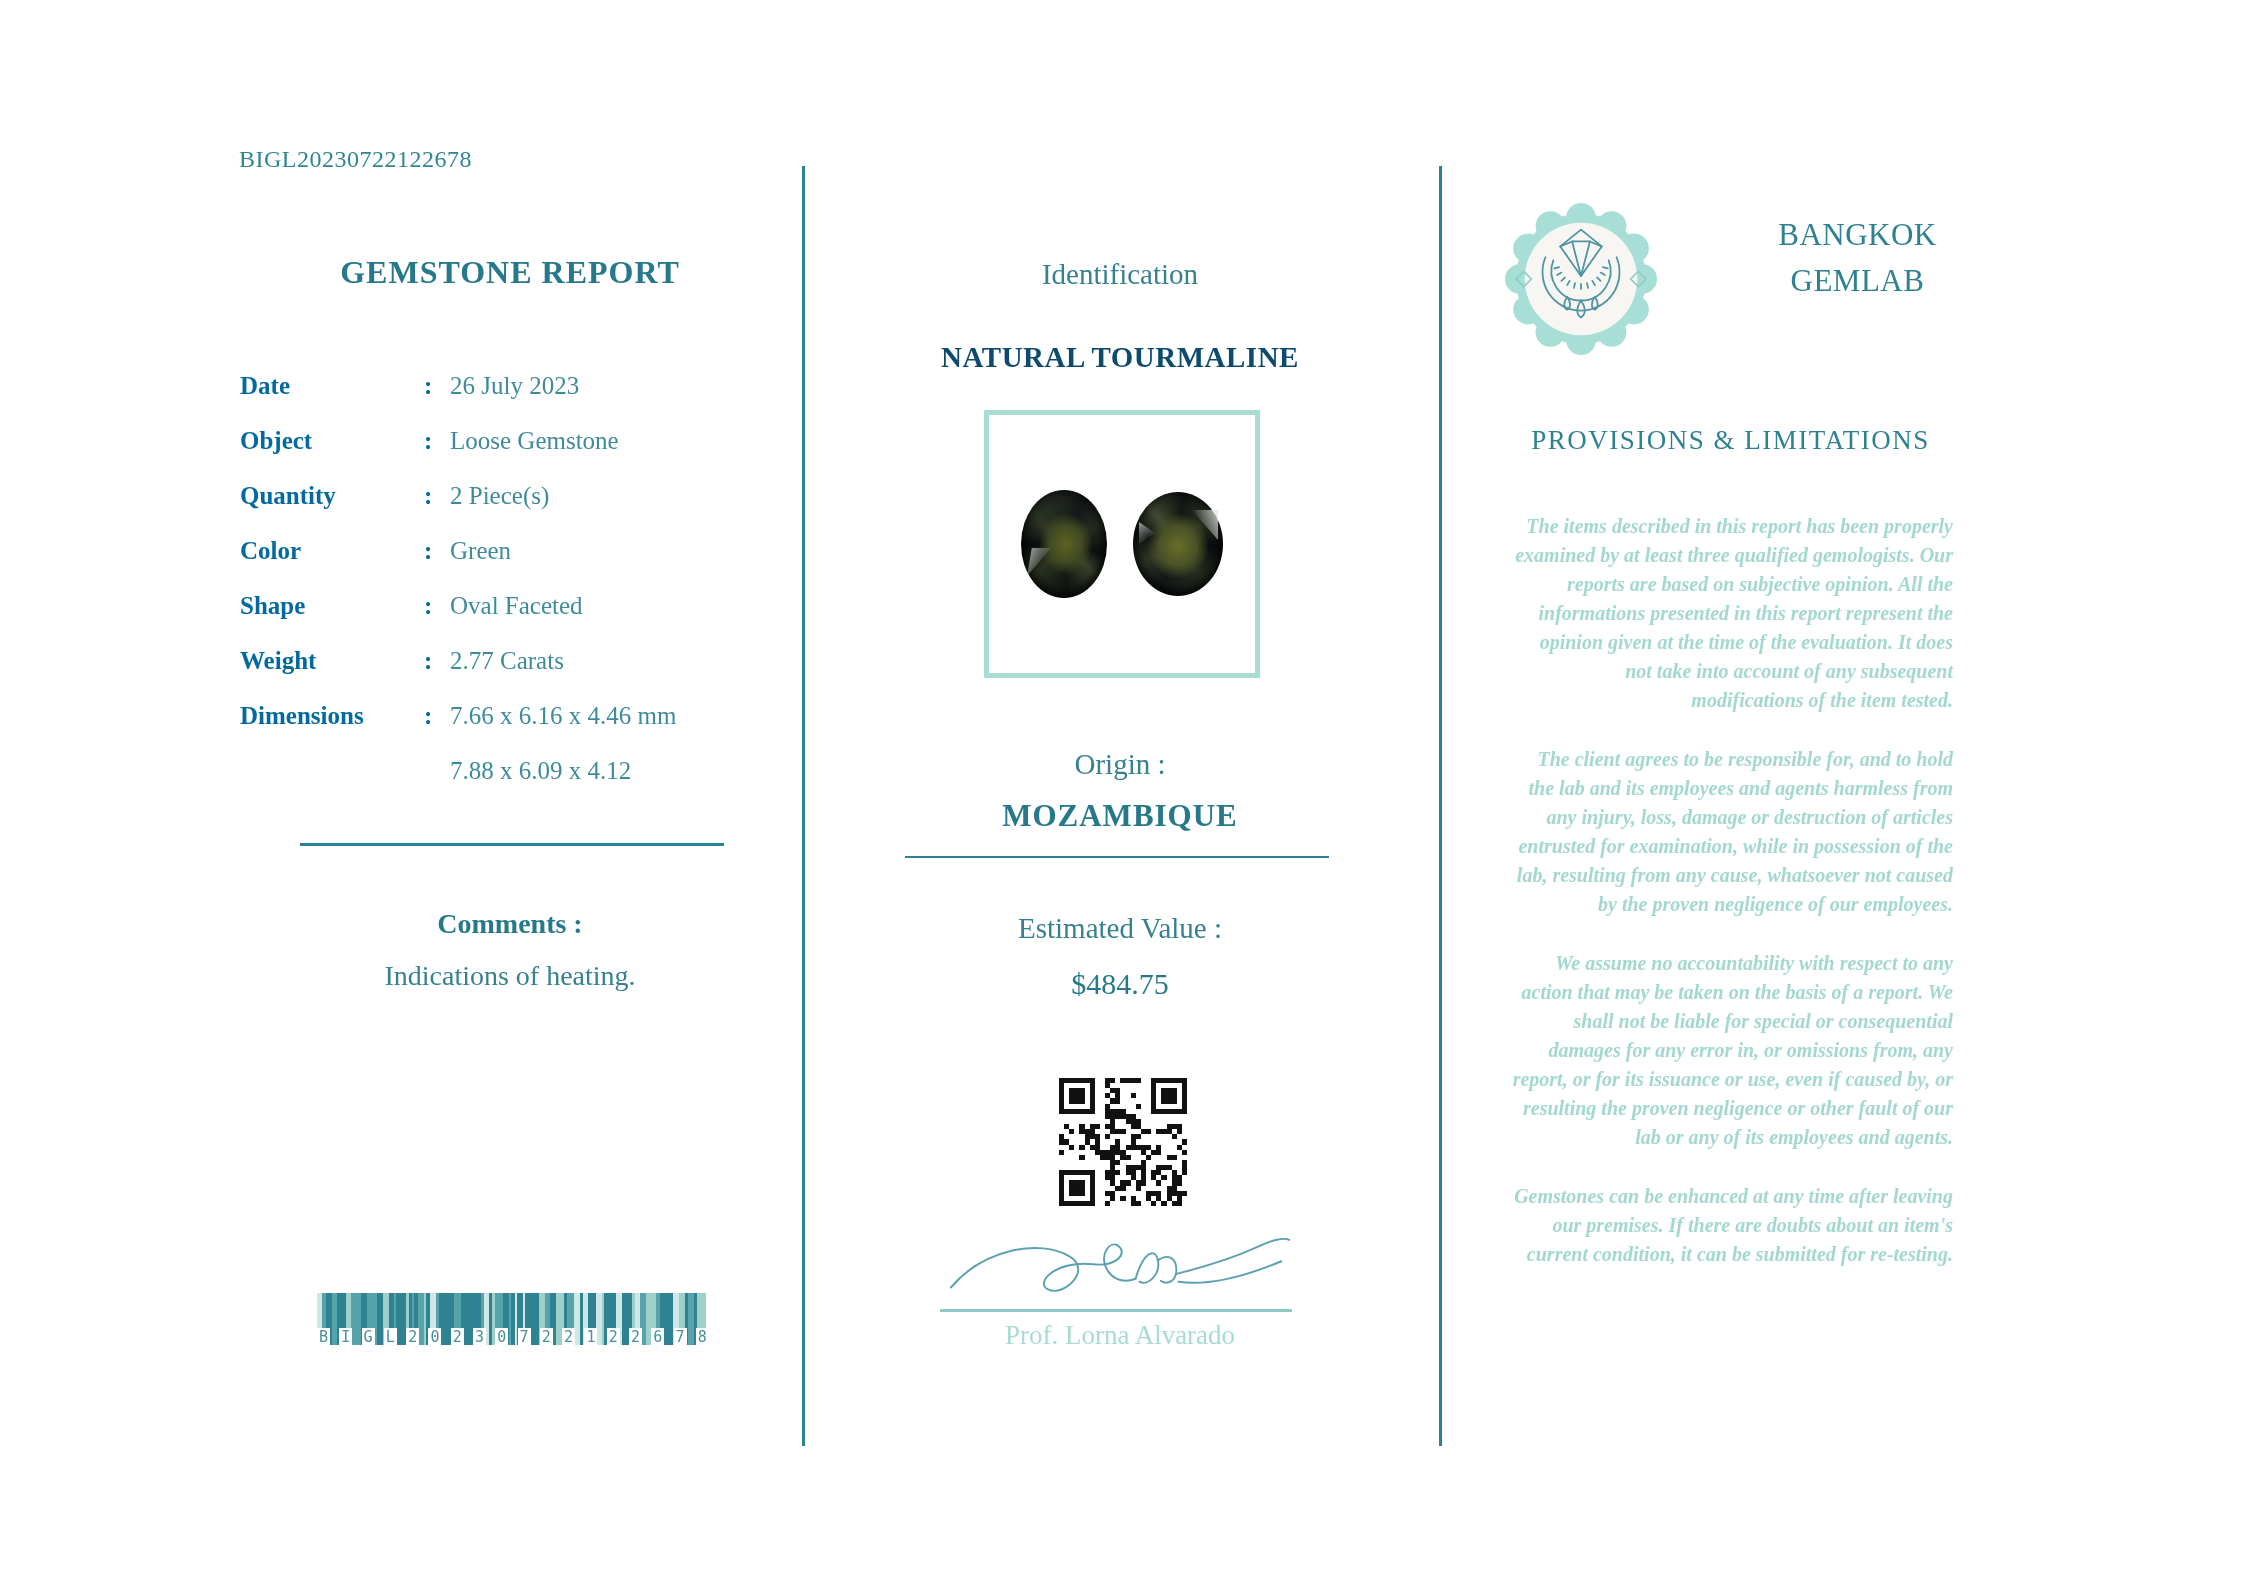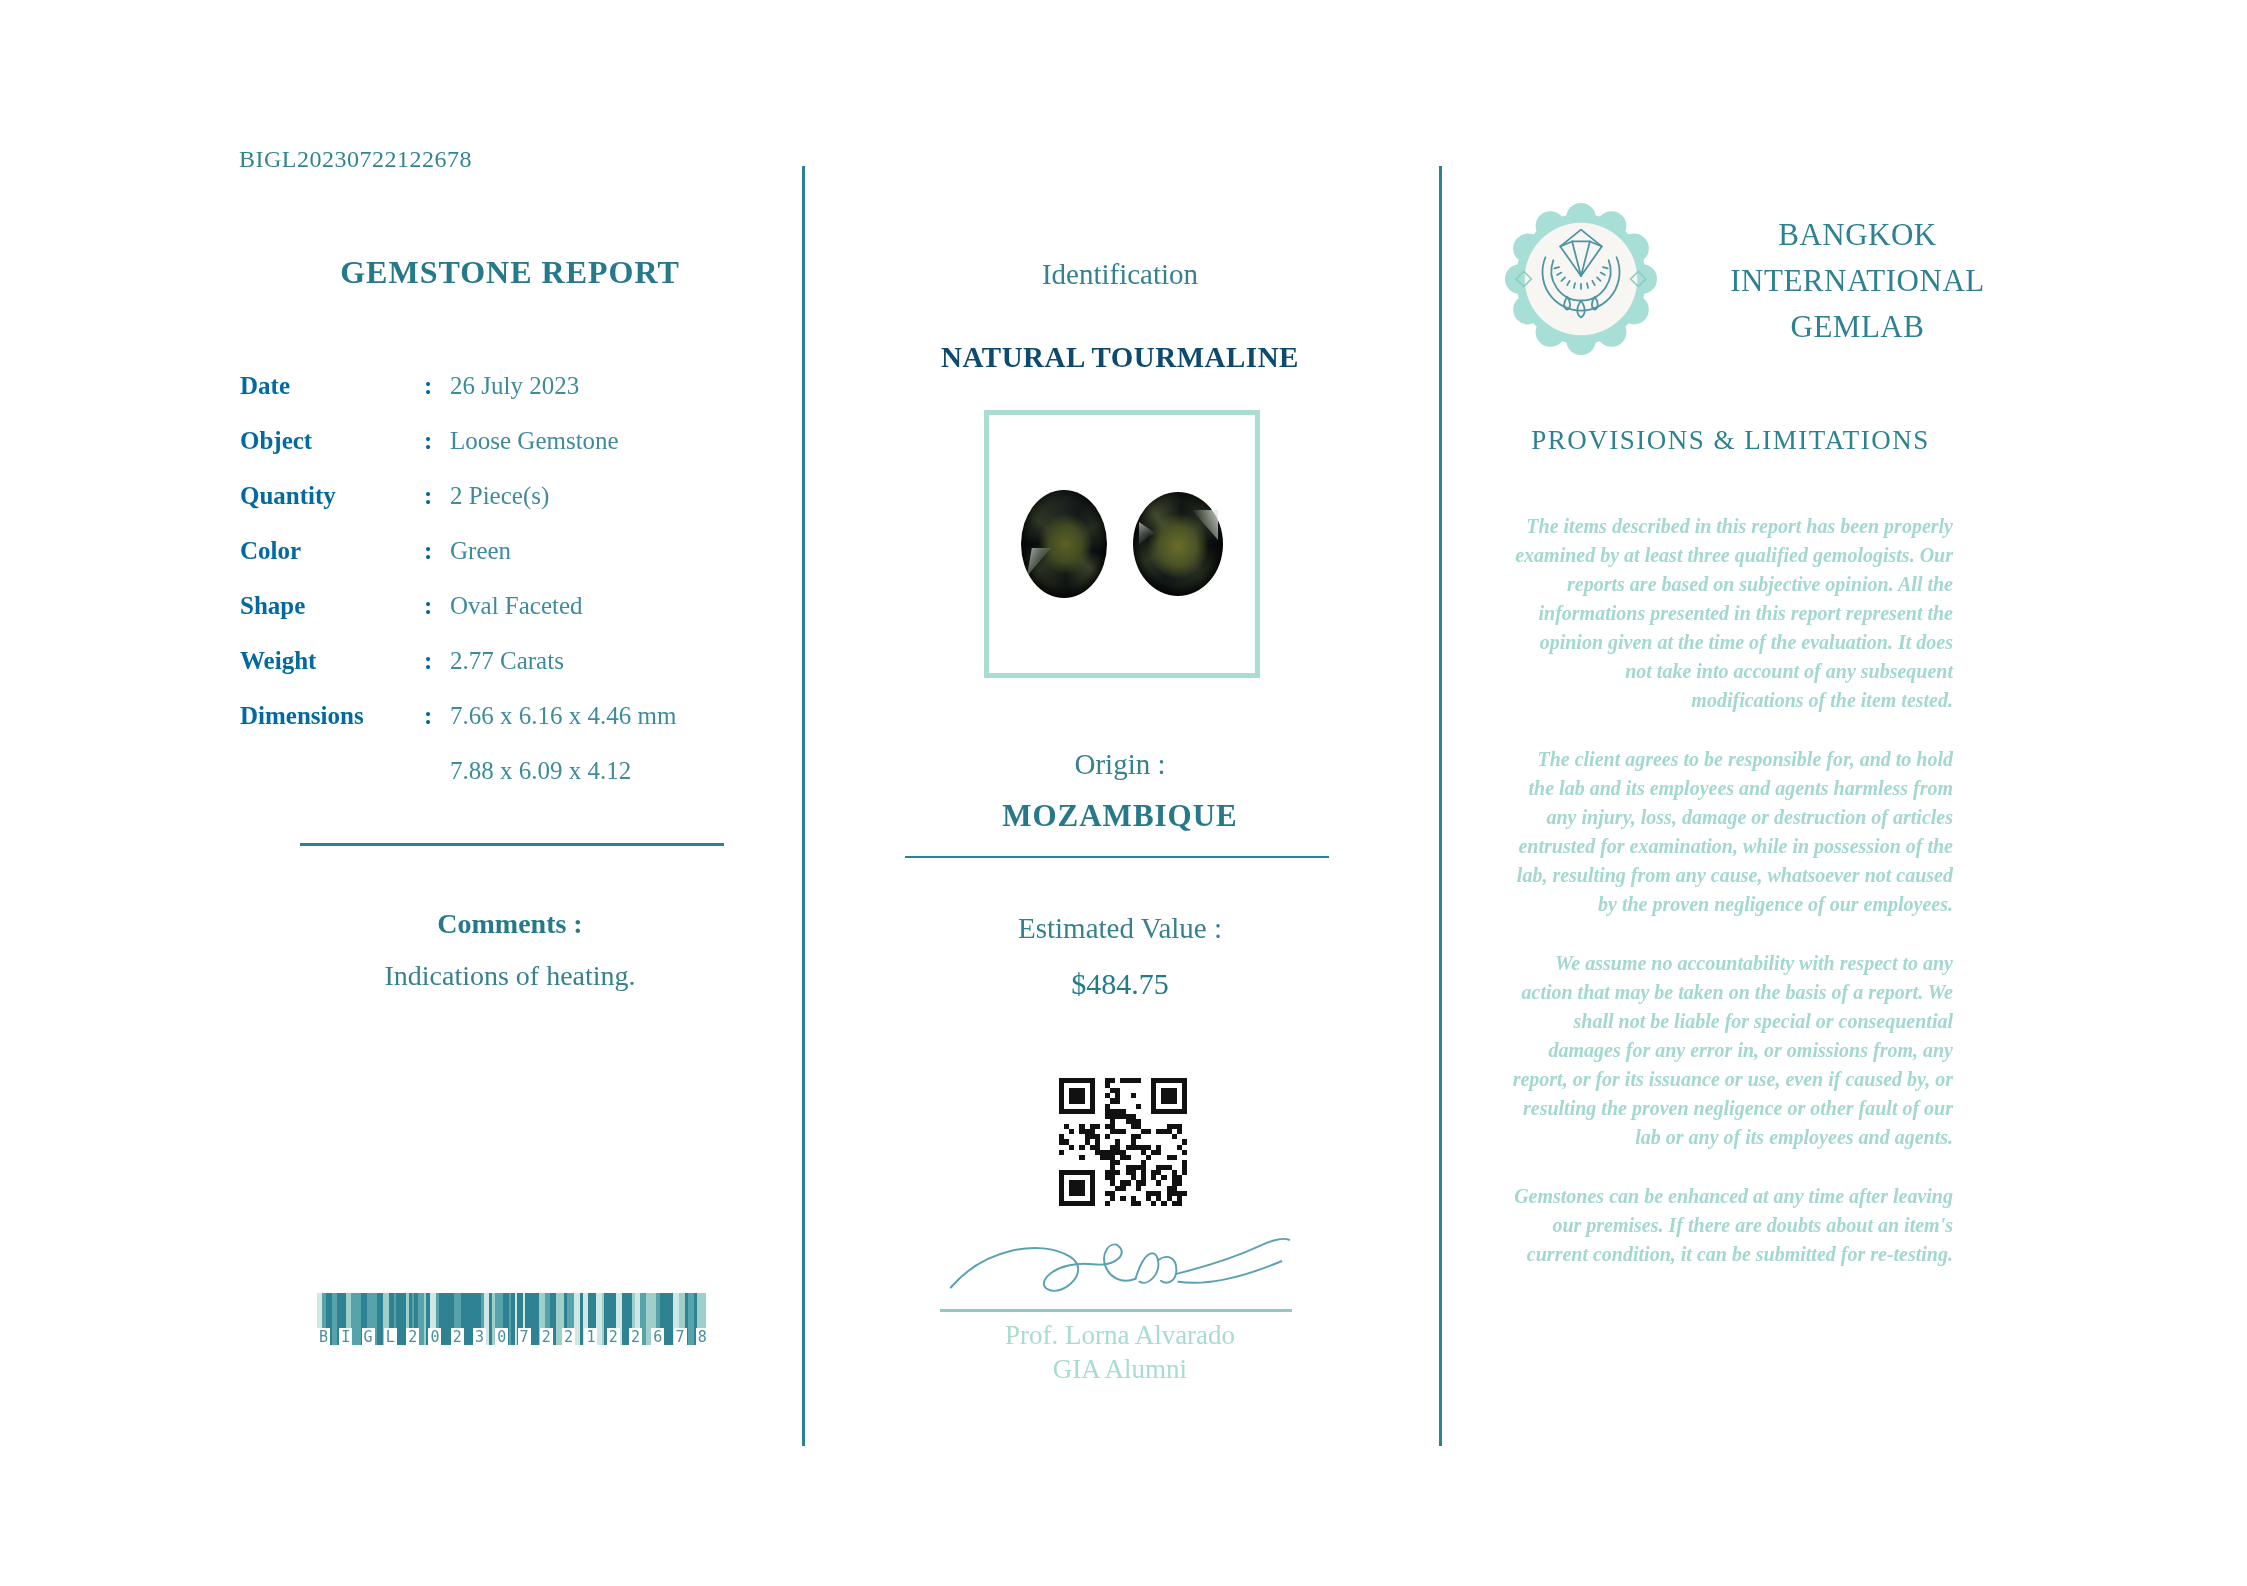--- a/index.html
+++ b/index.html
@@ -452,21 +452,20 @@
     </svg>
 
   <svg class="sigsvg" viewBox="0 0 360 80" fill="none" stroke="#5ca1b1" stroke-width="2" stroke-linecap="round">
     <path d="M6,58 C40,18 98,8 128,26 C152,40 122,68 106,60 C92,53 114,30 152,34 C178,37 188,22 178,15 C170,10 160,22 165,36 C169,47 181,55 196,49"></path>
     <path d="M196,49 C204,22 216,16 219,30 C222,44 209,57 200,52 M219,30 C229,23 238,27 238,40 C238,51 229,56 222,51"></path>
     <path d="M238,44 C262,38 296,28 322,16 C334,10 348,6 354,9 M240,52 C272,57 310,46 346,31"></path>
   </svg>
 
   <div class="sig-line"></div>
   <div class="sig-name">Prof. Lorna Alvarado</div>
-  <div class="sig-cred">GIA Alumni</div>
 
   <svg class="logo" viewBox="0 0 160 160">
     <g fill="#a7ded6">
       <circle cx="142" cy="80" r="15"></circle>
         <circle cx="133.7" cy="111" r="15"></circle>
         <circle cx="111" cy="133.7" r="15"></circle>
       <circle cx="80" cy="142" r="15"></circle>
         <circle cx="49" cy="133.7" r="15"></circle>
         <circle cx="26.3" cy="111" r="15"></circle>
       <circle cx="18" cy="80" r="15"></circle>
@@ -501,21 +500,20 @@
       <path d="M94,98 C98,104 98,109 94,111 C90,109 90,104 94,98 Z"></path>
     </g>
     <g stroke="#8fccc3" stroke-width="1.6" fill="none">
       <rect x="16.5" y="74.5" width="11" height="11" transform="rotate(45 22 80)"></rect>
       <rect x="132.5" y="74.5" width="11" height="11" transform="rotate(45 138 80)"></rect>
     </g>
   </svg>
 
   <div class="lab-name">
     <div>BANGKOK</div>
-    <div>INTERNATIONAL</div>
     <div>GEMLAB</div>
   </div>
 
   <div class="prov-title">PROVISIONS &amp; LIMITATIONS</div>
 
   <div class="provisions">
     <p>The items described in this report has been properly examined by at least three qualified gemologists. Our reports are based on subjective opinion. All the informations presented in this report represent the opinion given at the time of the evaluation. It does not take into account of any subsequent modifications of the item tested.</p>
     <p>The client agrees to be responsible for, and to hold the lab and its employees and agents harmless from any injury, loss, damage or destruction of articles entrusted for examination, while in possession of the lab, resulting from any cause, whatsoever not caused by the proven negligence of our employees.</p>
     <p>We assume no accountability with respect to any action that may be taken on the basis of a report. We shall not be liable for special or consequential damages for any error in, or omissions from, any report, or for its issuance or use, even if caused by, or resulting the proven negligence or other fault of our lab or any of its employees and agents.</p>
     <p>Gemstones can be enhanced at any time after leaving our premises. If there are doubts about an item's current condition, it can be submitted for re-testing.</p>

